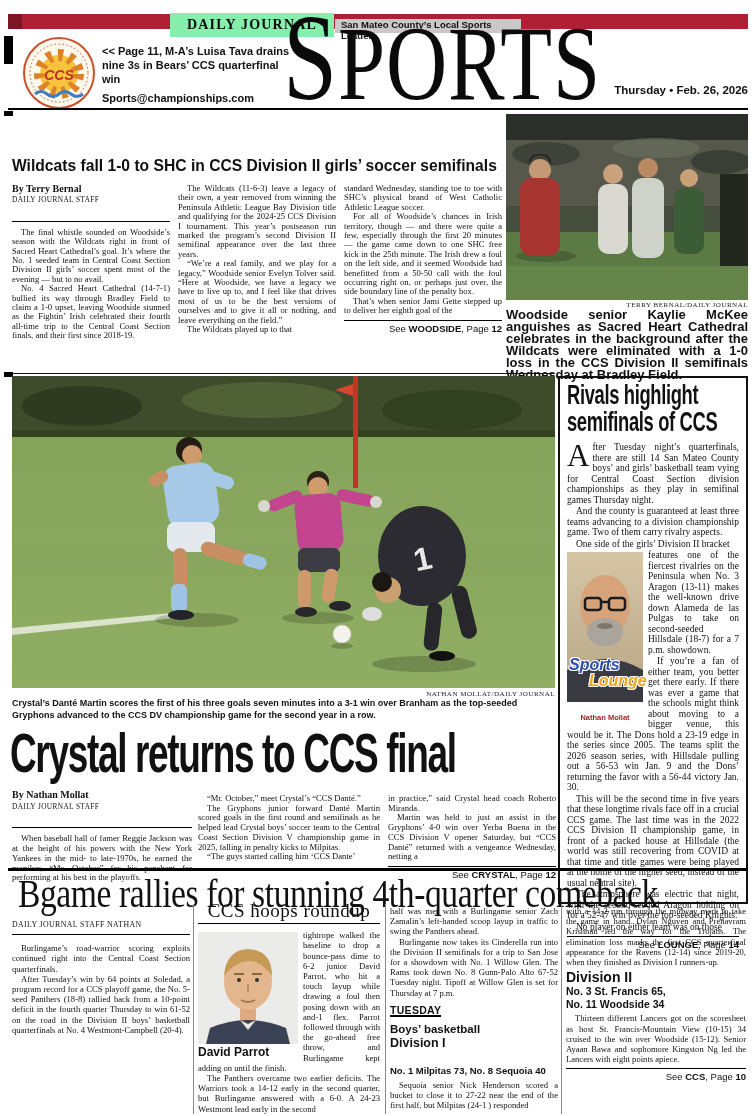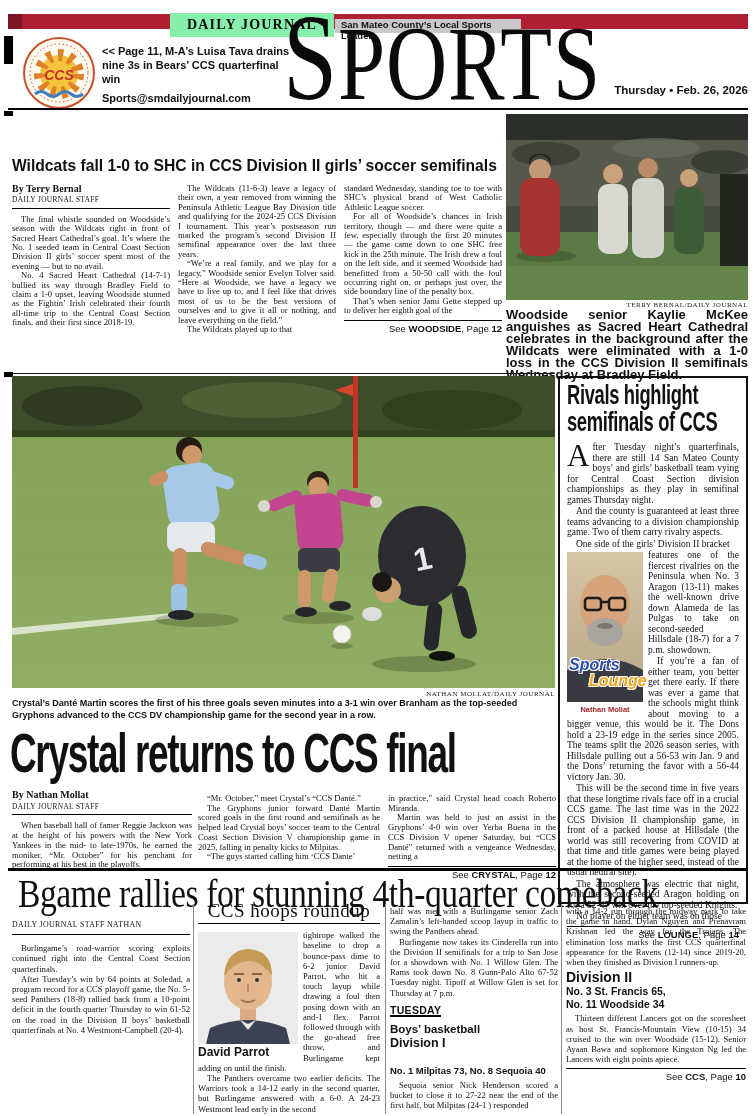--- a/index.html
+++ b/index.html
@@ -25,21 +25,21 @@
             font-weight:bold;font-size:11px;line-height:14px;}
   .promo-email{margin-top:5px;font-size:11px;}
   .mast-rule{position:absolute;left:8px;top:108px;width:740px;height:2px;background:#000;}
   .regmark{position:absolute;background:#000;}
 
   
   p.art{margin:0;text-indent:9px;text-align:justify;}
   p.art.noindent{text-indent:0;}
   .byline-name{font-weight:bold;font-size:10px;}
   .byline-org{display:block;font-size:7.3px;letter-spacing:.4px;border-bottom:1px solid #000;
-            padding:1px 0 3px 0;margin-bottom:6px;}
+            padding:1px 0 16px 0;margin-bottom:6px;}
   .jump{margin-top:4px;border-top:1px solid #000;padding-top:3px;text-align:right;
             font-family:"Liberation Sans",sans-serif;font-size:9.5px;}
   .jump b{font-weight:bold;}
   .credit{font-size:7px;letter-spacing:.5px;text-align:right;color:#222;}
   .caption{font-family:"Liberation Sans",sans-serif;font-weight:bold;color:#111;text-align:justify;}
 
   
   .lead-headline{position:absolute;left:12px;top:110px;font-size:42px;line-height:44px;letter-spacing:-.5px;}
   .lead-subhead{position:absolute;left:12px;top:156px;width:560px;font-family:"Liberation Sans",sans-serif;
             font-weight:bold;font-size:17px;transform:scaleX(.92);transform-origin:left top;}
@@ -72,21 +72,21 @@
   .dropcap{float:left;font-size:31px;line-height:26px;padding:1px 3px 0 0;}
   .lounge-float{float:left;width:76px;margin:2px 5px 1px 0;}
   .lounge-photo{position:relative;width:76px;height:150px;}
   .lounge-badge1{position:absolute;left:2px;bottom:32px;font-family:"Liberation Sans",sans-serif;
             font-style:italic;font-weight:bold;font-size:16px;color:#2b4fae;
             text-shadow:-1px -1px 0 #fff,1px -1px 0 #fff,-1px 1px 0 #fff,1px 1px 0 #fff;}
   .lounge-badge2{position:absolute;left:22px;bottom:16px;font-family:"Liberation Sans",sans-serif;
             font-style:italic;font-weight:bold;font-size:16px;color:#f0a51e;
             text-shadow:-1px -1px 0 #fff,1px -1px 0 #fff,-1px 1px 0 #fff,1px 1px 0 #fff;}
   .lounge-columnist{width:76px;text-align:center;font-family:"Liberation Sans",sans-serif;
-            font-weight:bold;font-size:7.5px;color:#9c1f1f;padding-top:3px;}
+            font-weight:bold;font-size:7.5px;color:#9c1f1f;padding-top:11px;}
 
   
   .bottom-rule{position:absolute;left:8px;top:868px;width:740px;height:3px;background:#000;}
   .bgame-headline{position:absolute;left:18px;top:872px;font-size:40px;line-height:44px;letter-spacing:-.5px;
             transform:scaleX(.84);transform-origin:left top;white-space:nowrap;}
   .bg-col{position:absolute;font-size:8.6px;line-height:10.2px;}
   #bg-c1{left:12px;top:918px;width:178px;}
   #bg-c2{left:198px;top:906px;width:182px;}
   #bg-c3{left:390px;top:906px;width:168px;}
   #bg-c4{left:566px;top:906px;width:180px;}
@@ -132,21 +132,21 @@
         <circle cx="37" cy="37" r="29" fill="none" stroke="#b4543a" stroke-width="1" stroke-dasharray="1.5 2.5"></circle>
         <circle cx="37" cy="38" r="19" fill="#f6c33c" stroke="#df8127" stroke-width="12" stroke-dasharray="5 6"></circle>
         <text x="37" y="44" text-anchor="middle" font-family="Liberation Sans, sans-serif" font-size="14" font-weight="bold" font-style="italic" fill="#c22f28">CCS</text>
         <path d="M13 58 q6 -5 12 0 q6 5 12 0 q6 -5 12 0 q6 5 12 0" stroke="#3f7cc0" stroke-width="3" fill="none"></path>
       </svg>
     </div>
 
     <div class="promo">
       <div>&lt;&lt; Page 11, M-A’s Luisa Tava drains</div>
       <div>nine 3s in Bears’ CCS quarterfinal win</div>
-      <div class="promo-email">Sports@smdailyjournal.com</div>
+      <div class="promo-email">Sports@championships.com</div>
     </div>
     <div class="mast-rule"></div>
   </div>
 
   <div class="lead-subhead">Wildcats fall 1-0 to SHC in CCS Division II girls’ soccer semifinals</div>
 
   <div class="lead-col" id="lead-c1">
     <div>
       <span class="byline-name">By Terry Bernal</span>
       <span class="byline-org">DAILY JOURNAL STAFF</span>

